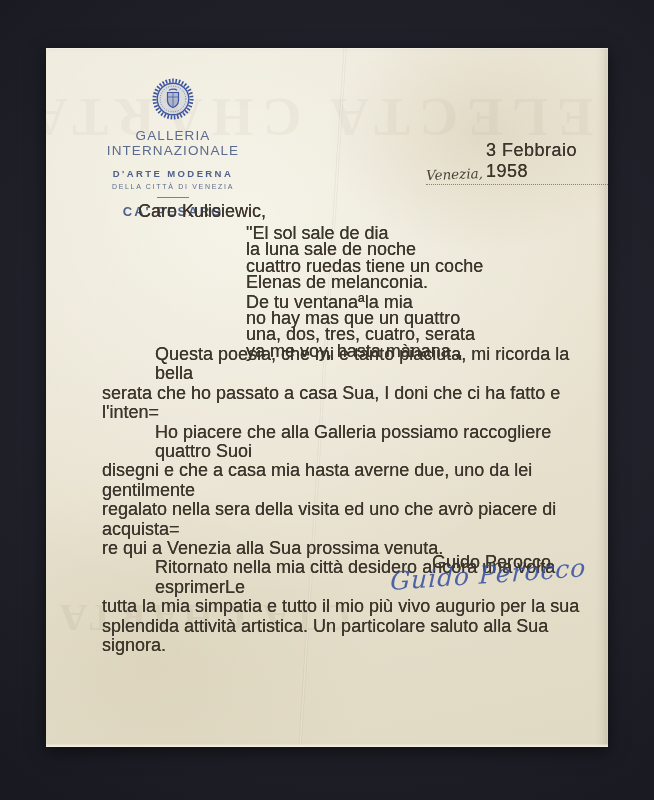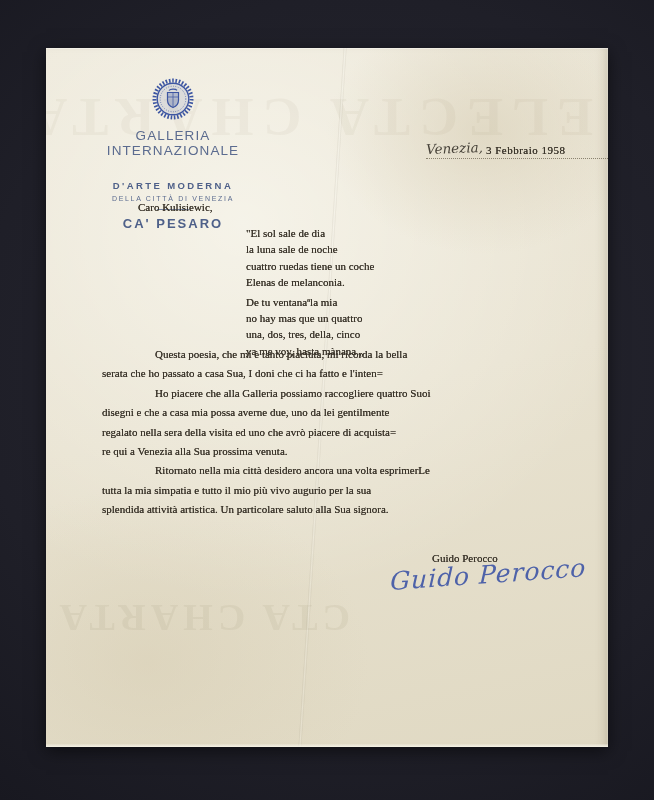--- a/index.html
+++ b/index.html
@@ -25,26 +25,26 @@
   .wm{position:absolute;transform:rotate(180deg);white-space:nowrap;
       font-family:"Liberation Serif", serif;font-weight:bold;pointer-events:none;}
   .wm-top{left:12px;top:38px;width:535px;font-size:54px;letter-spacing:9px;
       color:rgba(125,112,80,0.055);}
   .wm-bottom{left:34px;top:548px;width:270px;font-size:38px;letter-spacing:5px;
       color:rgba(125,112,80,0.085);}
   
   .letterhead{position:absolute;left:38px;top:30px;width:178px;text-align:center;}
   .seal{display:inline-block;}
   .lh-title{margin-top:4px;font-size:13.5px;letter-spacing:1.1px;color:#5b6b8f;font-weight:400;}
-  .lh-sub{margin-top:22px;font-size:9.5px;font-weight:bold;letter-spacing:2.4px;color:#4e6089;}
+  .lh-sub{margin-top:10px;font-size:9.5px;font-weight:bold;letter-spacing:2.4px;color:#4e6089;}
   .lh-city{margin-top:4px;font-size:7px;letter-spacing:1.7px;color:#5b6b8f;}
   .lh-rule{width:32px;border:none;border-top:1px solid #74829f;margin:7px auto 0 auto;}
   .lh-loc{margin-top:6px;font-size:13px;font-weight:bold;letter-spacing:2px;color:#4e6089;}
   
-  .tw{font-family:Liberation Serif, serif;font-size:11px;
+  .tw{font-family:Liberation Sans, sans-serif;font-size:18px;
       color:#3b352b;text-shadow:0 0 0.4px #3b352b;}
   .dateline{position:absolute;left:380px;top:92px;width:198px;display:flex;align-items:flex-end;
       border-bottom:1px dotted #8b8370;padding-bottom:2px;}
   .place{font-family:"DejaVu Serif", serif;font-style:italic;font-size:13.5px;color:#474239;
       transform:rotate(-2deg);margin-right:3px;}
   .typed-date{letter-spacing:0.5px;}
   .salutation{position:absolute;left:92px;top:153px;}
   .poem{position:absolute;left:200px;top:177px;line-height:16.4px;}
   .poem .stanza2{margin-top:3px;}
   .body-text{position:absolute;left:56px;top:297px;width:478px;line-height:19.4px;}
@@ -92,33 +92,33 @@
     <div class="tw poem">
       <div class="stanza1">
         <div class="poem-line">"El sol sale de dia</div>
         <div class="poem-line">la luna sale de noche</div>
         <div class="poem-line">cuattro ruedas tiene un coche</div>
         <div class="poem-line">Elenas de melanconia.</div>
       </div>
       <div class="stanza2">
         <div class="poem-line">De tu ventanaªla mia</div>
         <div class="poem-line">no hay mas que un quattro</div>
-        <div class="poem-line">una, dos, tres, della, cinco</div>
+        <div class="poem-line">una, dos, tres, cuatro, serata</div>
         <div class="poem-line">ya me voy, hasta mànana.„</div>
       </div>
     </div>
 
     <div class="tw body-text">
       <div>
         <div class="indent">Questa poesia, che mi è tanto piaciuta, mi ricorda la bella</div>
         <div>serata che ho passato a casa Sua, I doni che ci ha fatto e l'inten=</div>
       </div>
       <div>
         <div class="indent">Ho piacere che alla Galleria possiamo raccogliere quattro Suoi</div>
-        <div>disegni e che a casa mia possa averne due, uno da lei gentilmente</div>
+        <div>disegni e che a casa mia hasta averne due, uno da lei gentilmente</div>
         <div>regalato nella sera della visita ed uno che avrò piacere di acquista=</div>
         <div>re qui a Venezia alla Sua prossima venuta.</div>
       </div>
       <div>
         <div class="indent">Ritornato nella mia città desidero ancora una volta esprimerLe</div>
         <div>tutta la mia simpatia e tutto il mio più vivo augurio per la sua</div>
         <div>splendida attività artistica. Un particolare saluto alla Sua signora.</div>
       </div>
     </div>
 

